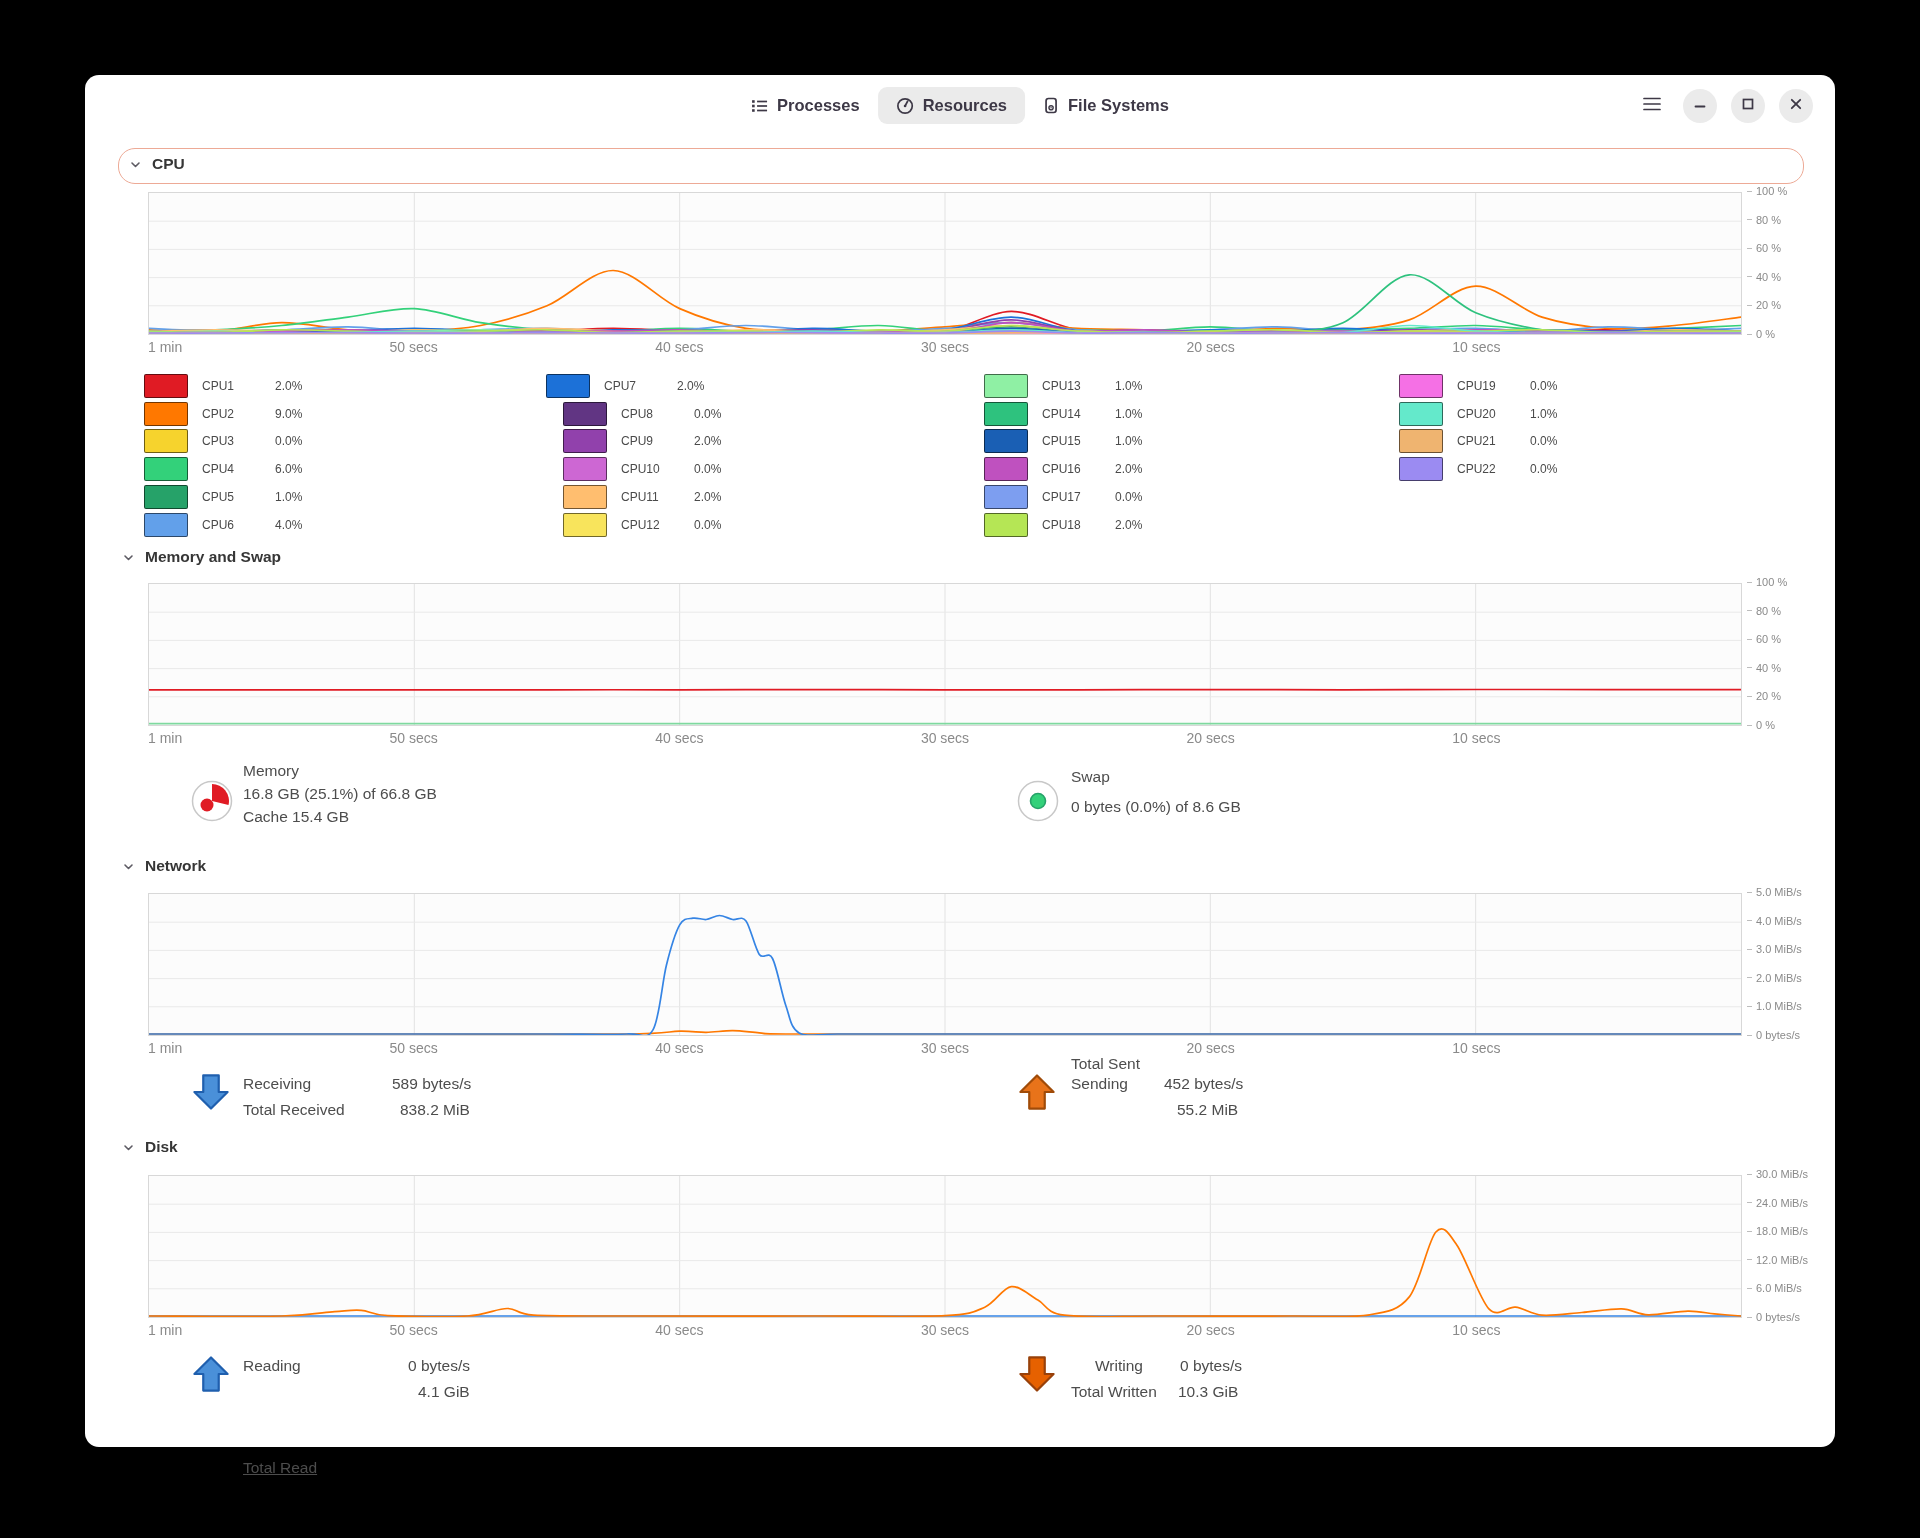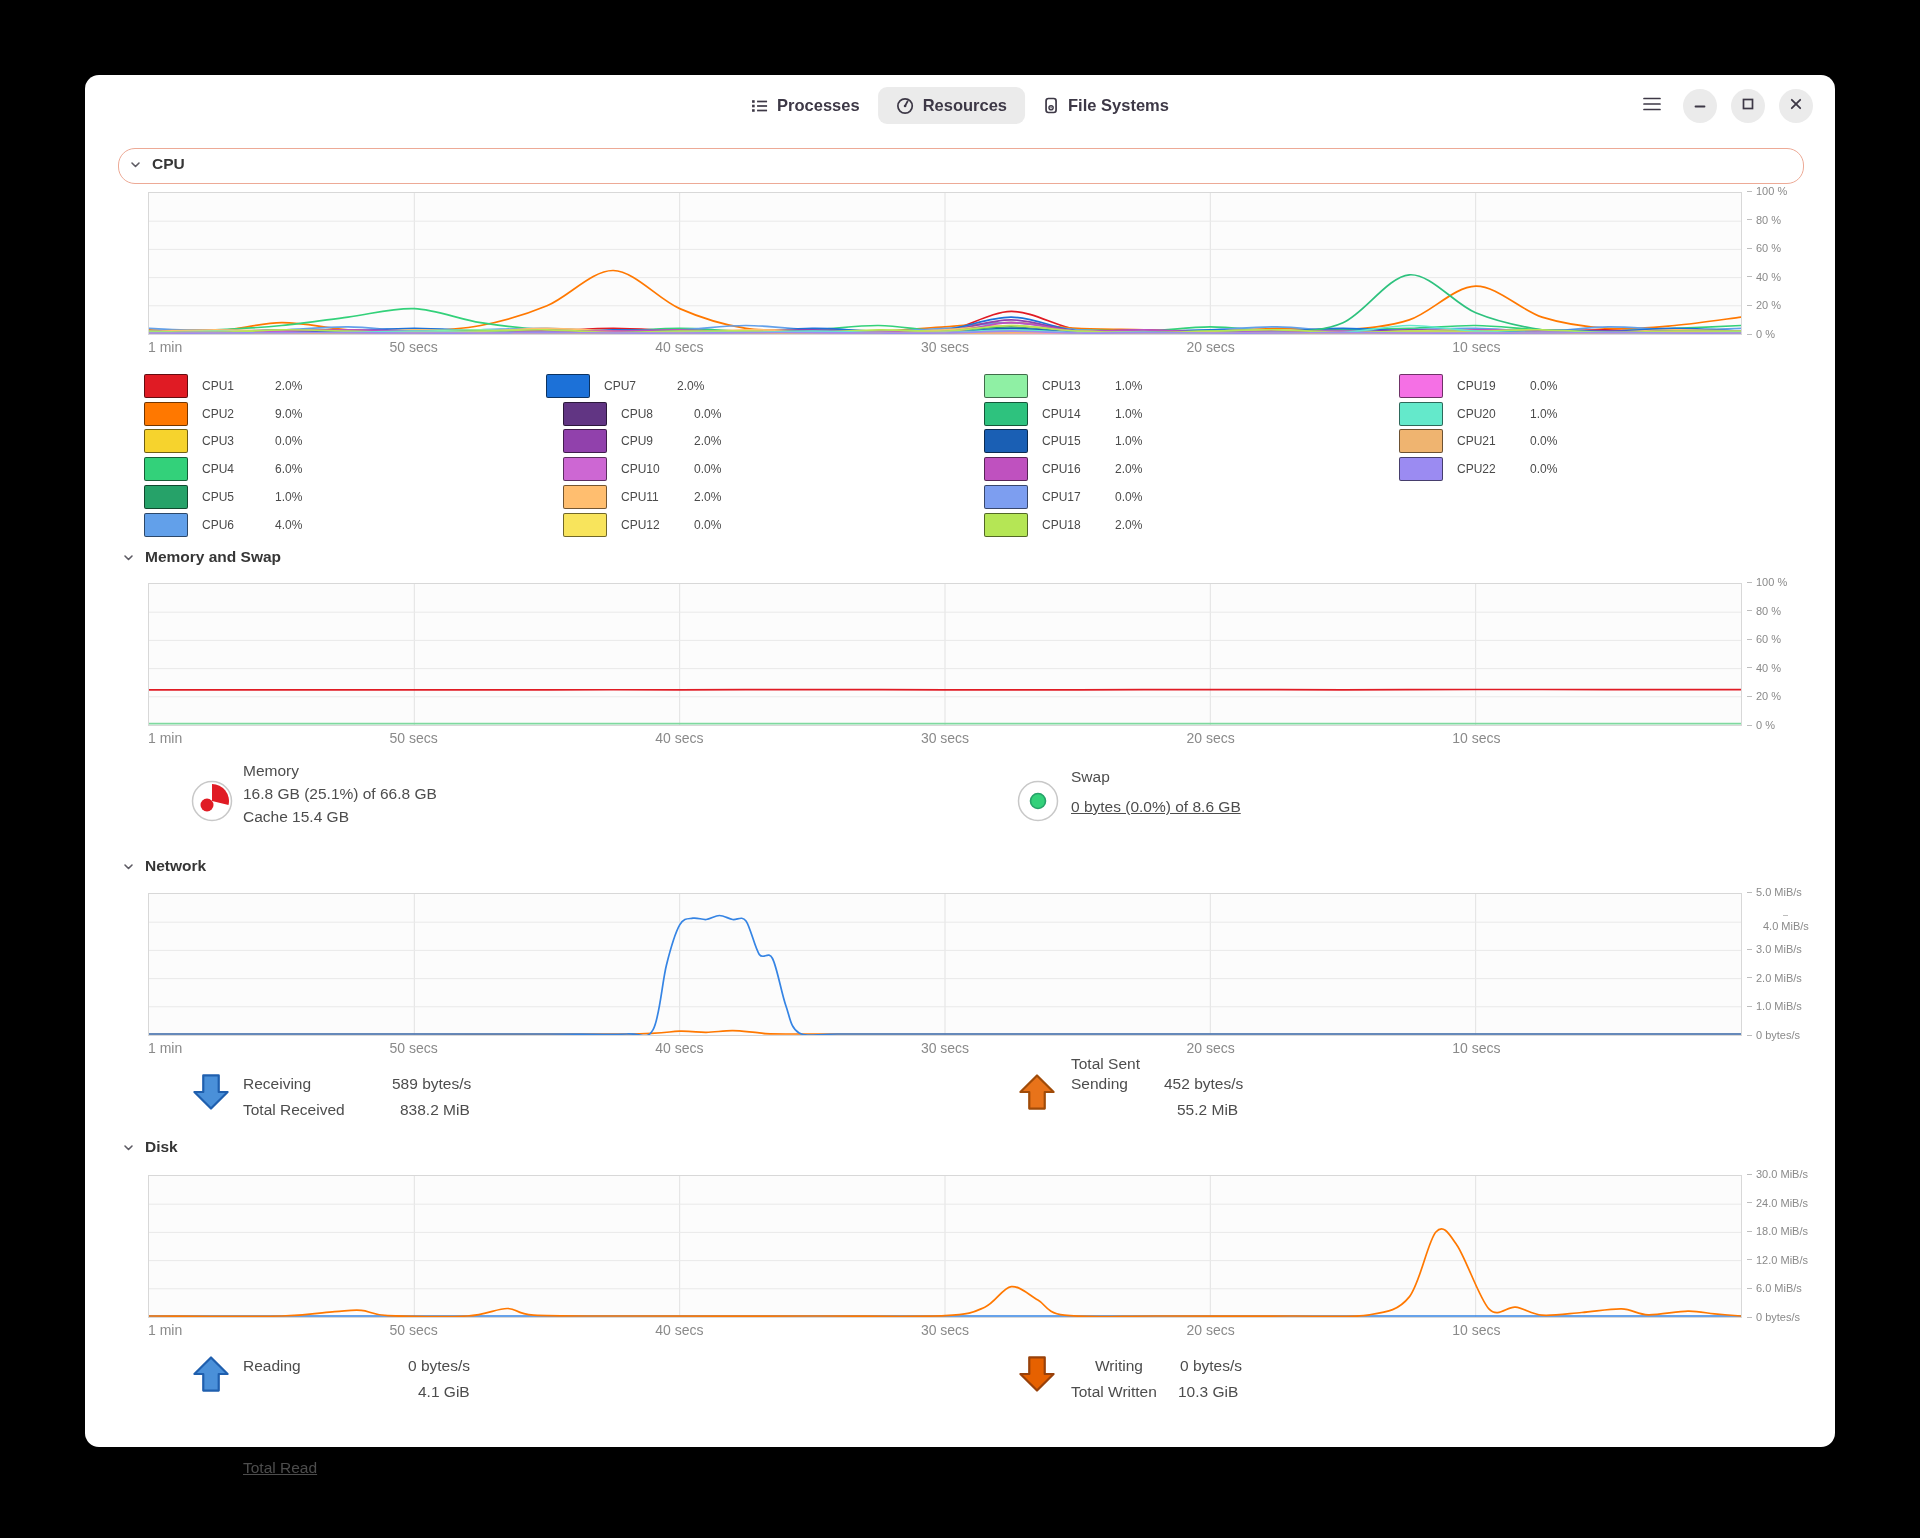--- a/index.html
+++ b/index.html
@@ -380,21 +380,21 @@
     <div class="info-label" style="left:158px;top:710px;">16.8 GB (25.1%) of 66.8 GB</div>
     <div class="info-label" style="left:158px;top:733px;">Cache 15.4 GB</div>
 
     <div class="info-icon" style="left:932px;top:705px;">
       <svg width="42" height="42" viewBox="0 0 42 42">
         <circle cx="21" cy="21" r="19.5" fill="#fff" stroke="#c8c8c8" stroke-width="1.5"></circle>
         <circle cx="21" cy="21" r="7.5" fill="#33d17a" stroke="#26a269" stroke-width="1.6"></circle>
       </svg>
     </div>
     <div class="info-label" style="left:986px;top:693px;">Swap</div>
-    <div class="info-label" style="left:986px;top:723px;text-decoration:underline;">0 bytes (0.0%) of 8.6 GB</div>
+    <div class="info-label" style="left:986px;top:723px;">0 bytes (0.0%) of 8.6 GB</div>
 
     <div class="sec-header" style="left:37px;top:782px;">
       <span class="chev">
         <svg width="13" height="13" viewBox="0 0 13 13">
             <polyline points="3,5 6.5,8.5 10,5" fill="none" stroke="#5e5c64" stroke-width="1.6" stroke-linecap="round" stroke-linejoin="round"></polyline>
           </svg>
       </span>
       <span>Network</span>
     </div>
     <div class="plot" style="top:818px;">
@@ -410,21 +410,21 @@
           <line x1="0" x2="1592" y1="112.8" y2="112.8" stroke="#e9e9e9" stroke-width="1"></line>
           <path d="M0.0 140.0 C42.5 140.0 188.9 140.0 265.3 140.0 C341.7 140.0 435.1 140.4 477.6 140.0 C520.1 139.6 517.9 137.5 530.7 137.2 C543.4 137.0 548.7 138.4 557.2 138.3 C565.7 138.2 575.2 136.6 583.7 136.7 C592.2 136.8 601.8 138.3 610.3 138.9 C618.8 139.4 607.1 139.8 636.8 140.0 C666.5 140.2 728.1 140.0 796.0 140.0 C863.9 140.0 976.4 140.0 1061.3 140.0 C1146.2 140.0 1241.8 140.0 1326.7 140.0 C1411.6 140.0 1549.5 140.0 1592.0 140.0" fill="none" stroke="#ff7800" stroke-width="1.7" stroke-linejoin="round" stroke-linecap="round"></path>
           <path d="M0.0 140.0 C21.2 140.0 90.2 140.0 132.7 140.0 C175.1 140.0 222.9 140.0 265.3 140.0 C307.8 140.0 364.0 140.0 398.0 140.0 C432.0 140.0 460.6 140.7 477.6 140.0 C494.6 139.3 497.8 146.6 504.1 135.6 C510.5 124.6 513.2 87.9 517.4 71.2 C521.6 54.4 526.4 38.4 530.7 30.9 C534.9 23.4 539.7 25.0 543.9 24.2 C548.2 23.3 553.0 25.9 557.2 25.5 C561.4 25.1 566.2 21.5 570.5 21.5 C574.7 21.5 579.5 24.7 583.7 25.5 C588.0 26.4 592.8 21.3 597.0 26.9 C601.2 32.4 606.0 54.4 610.3 60.4 C614.5 66.4 619.3 56.3 623.5 64.5 C627.8 72.6 632.6 99.6 636.8 111.5 C641.0 123.4 641.6 134.3 650.1 138.9 C658.6 143.4 666.5 139.8 689.9 140.0 C713.2 140.2 757.8 140.0 796.0 140.0 C834.2 140.0 886.2 140.0 928.7 140.0 C971.1 140.0 1018.9 140.0 1061.3 140.0 C1103.8 140.0 1151.5 140.0 1194.0 140.0 C1236.5 140.0 1284.2 140.0 1326.7 140.0 C1369.1 140.0 1416.9 140.0 1459.3 140.0 C1501.8 140.0 1570.8 140.0 1592.0 140.0" fill="none" stroke="#3584e4" stroke-width="1.7" stroke-linejoin="round" stroke-linecap="round"></path>
         </svg>
       </div>
     <div class="yticks" style="top:818px;">
         <div class="ytick" style="left: 0px; top: -7px;">
           <span class="dash"></span>
           <span>5.0 MiB/s</span>
         </div>
-        <div class="ytick" style="left: 16px; top: 21.6px; flex-direction: column;">
+        <div class="ytick" style="left: 0px; top: 21.6px;">
           <span class="dash"></span>
           <span>4.0 MiB/s</span>
         </div>
         <div class="ytick" style="left: 0px; top: 50.2px;">
           <span class="dash"></span>
           <span>3.0 MiB/s</span>
         </div>
         <div class="ytick" style="left: 0px; top: 78.8px;">
           <span class="dash"></span>
           <span>2.0 MiB/s</span>

